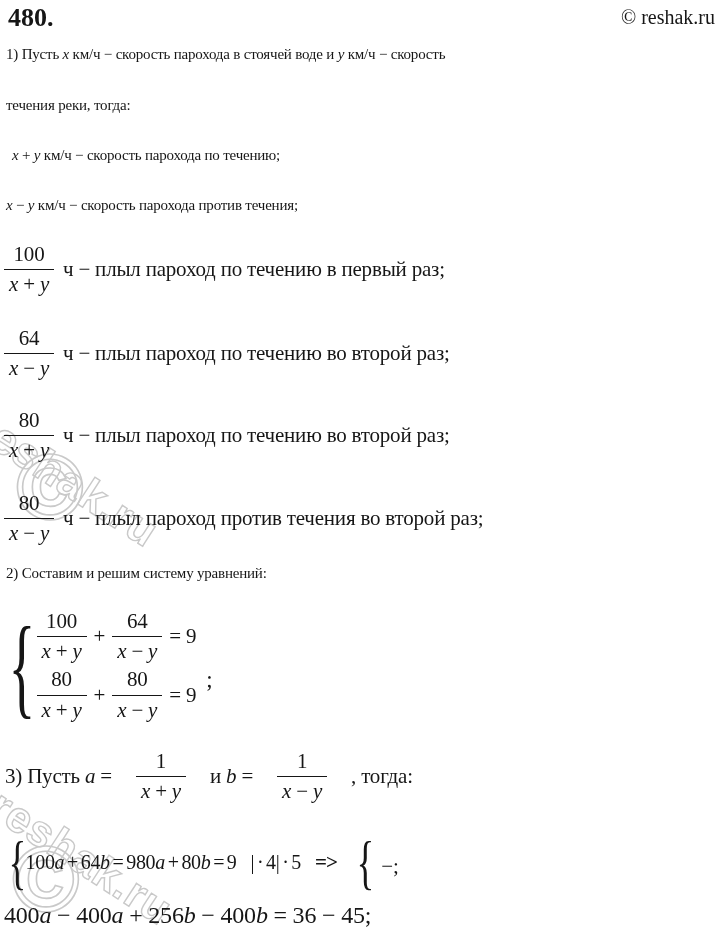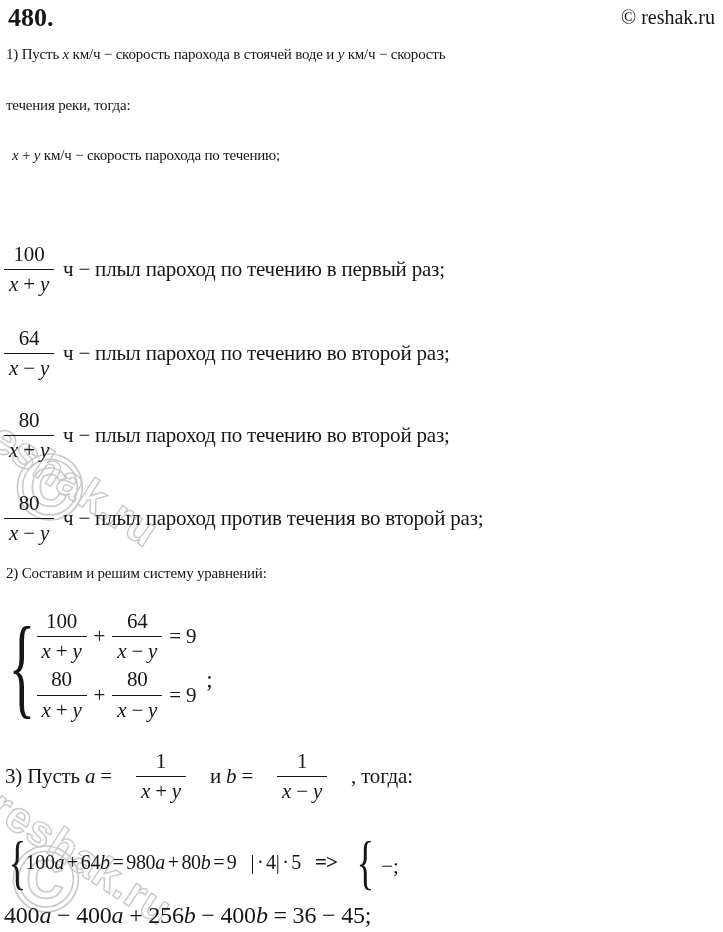--- a/index.html
+++ b/index.html
@@ -80,20 +80,21 @@
   <div class="wm wm-c1">©</div>
   <div class="wm wm-text2">reshak.ru</div>
   <div class="wm wm-c2">©</div>
 
   <div class="abs pnum" style="left:8px; top:3px;">480.</div>
   <div class="abs copyright" style="right:8px; top:6px;">© reshak.ru</div>
 
   <div class="abs txt" style="left:6px; top:46px;"><span>1) Пусть </span><span class="mi">x</span><span> км/ч − скорость парохода в стоячей воде и </span><span class="mi">y</span><span> км/ч − скорость</span></div>
   <div class="abs txt" style="left:6px; top:97px;"><span>течения реки, тогда:</span></div>
   <div class="abs txt" style="left:12px; top:147px;"><span class="mi">x</span><span> + </span><span class="mi">y</span><span> км/ч − скорость парохода по течению;</span></div>
+  <div class="abs txt" style="left:6px; top:197px;"><span class="mi">x</span><span> − </span><span class="mi">y</span><span> км/ч − скорость парохода против течения;</span></div>
 
   <div class="abs frow" style="left:4px; top:242px;">
     <span class="frac">
       <span class="num"><span>100</span></span>
       <span class="den"><span class="mi">x</span><span> + </span><span class="mi">y</span></span>
     </span>
     <span><span>ч − плыл пароход по течению в первый раз;</span></span>
   </div>
 
   <div class="abs frow" style="left:4px; top:326px;">

